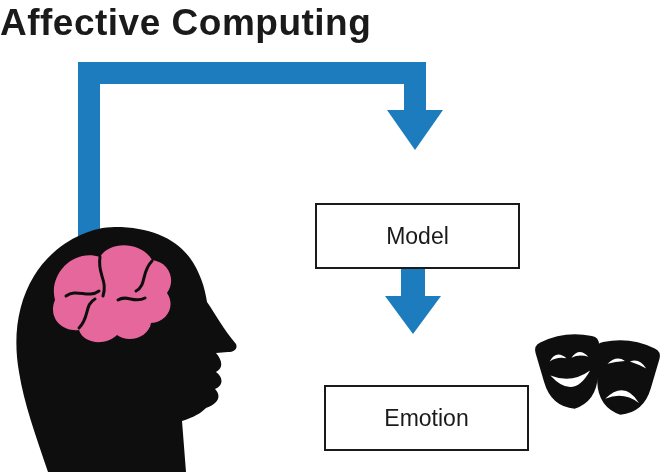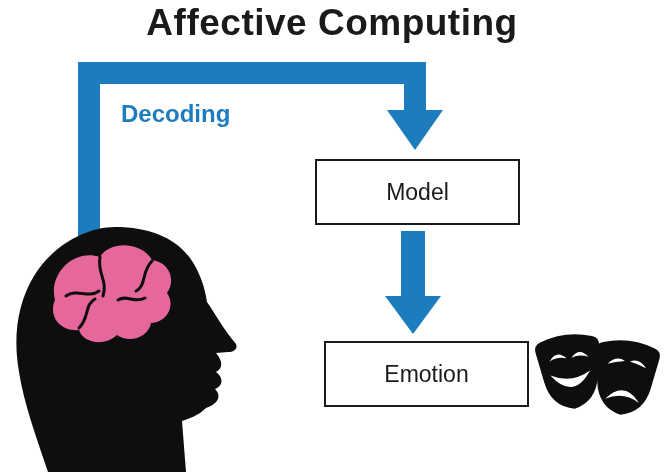--- a/index.html
+++ b/index.html
@@ -5,35 +5,35 @@
   html,body{margin:0;padding:0;background:#ffffff;}
   #stage{
     position:relative;
     width:664px;height:472px;
     background:#ffffff;
     overflow:hidden;
     font-family:"Liberation Sans","DejaVu Sans",sans-serif;
   }
   .title{
     position:absolute;left:0;top:2px;width:664px;
-    text-align:center;
+    text-align:left;
     font-size:37px;font-weight:bold;color:#1a1a1a;
     letter-spacing:0.5px;
   }
   .decoding-label{
     position:absolute;left:121px;top:100px;
     font-size:24px;font-weight:bold;color:#1c7cbd;
   }
   .flow-box{
     position:absolute;
     width:201px;height:62px;
     background:#ffffff;
     border:2.5px solid #1a1a1a;
     display:flex;align-items:center;justify-content:center;
-    font-size:23px;color:#1a1a1a;
+    font-size:23px;color:#1a1a1a;margin-top:44px;
   }
   #model-box{left:315px;top:159px;}
   #emotion-box{left:324px;top:341px;}
   #diagram-svg{position:absolute;left:0;top:0;}
 </style>
 </head>
 <body>
 
 <div id="stage">
 
@@ -88,21 +88,20 @@
 
       <g transform="translate(595,339) rotate(7 30 38)">
         <path d="M4,6 Q30,-3 56,6 Q63,8 62,16 L57,46 Q53,71 30,76 Q7,71 3,46 L-2,16 Q-3,8 4,6 Z" fill="#0e0e0e"></path>
         <path d="M11,27 Q19,17 28,22 Q18,24 11,27 Z" fill="#ffffff"></path>
         <path d="M33,22 Q42,17 50,27 Q43,24 33,22 Z" fill="#ffffff"></path>
         <path d="M13,62 Q30,41 47,62 Q30,52 13,62 Z" fill="#ffffff"></path>
       </g>
     </g>
   </svg>
 
-  <div class="decoding-label">Decoding</div>
 
   <div id="model-box" class="flow-box">
     <span>Model</span>
   </div>
 
   <div id="emotion-box" class="flow-box">
     <span>Emotion</span>
   </div>
 
 </div>

